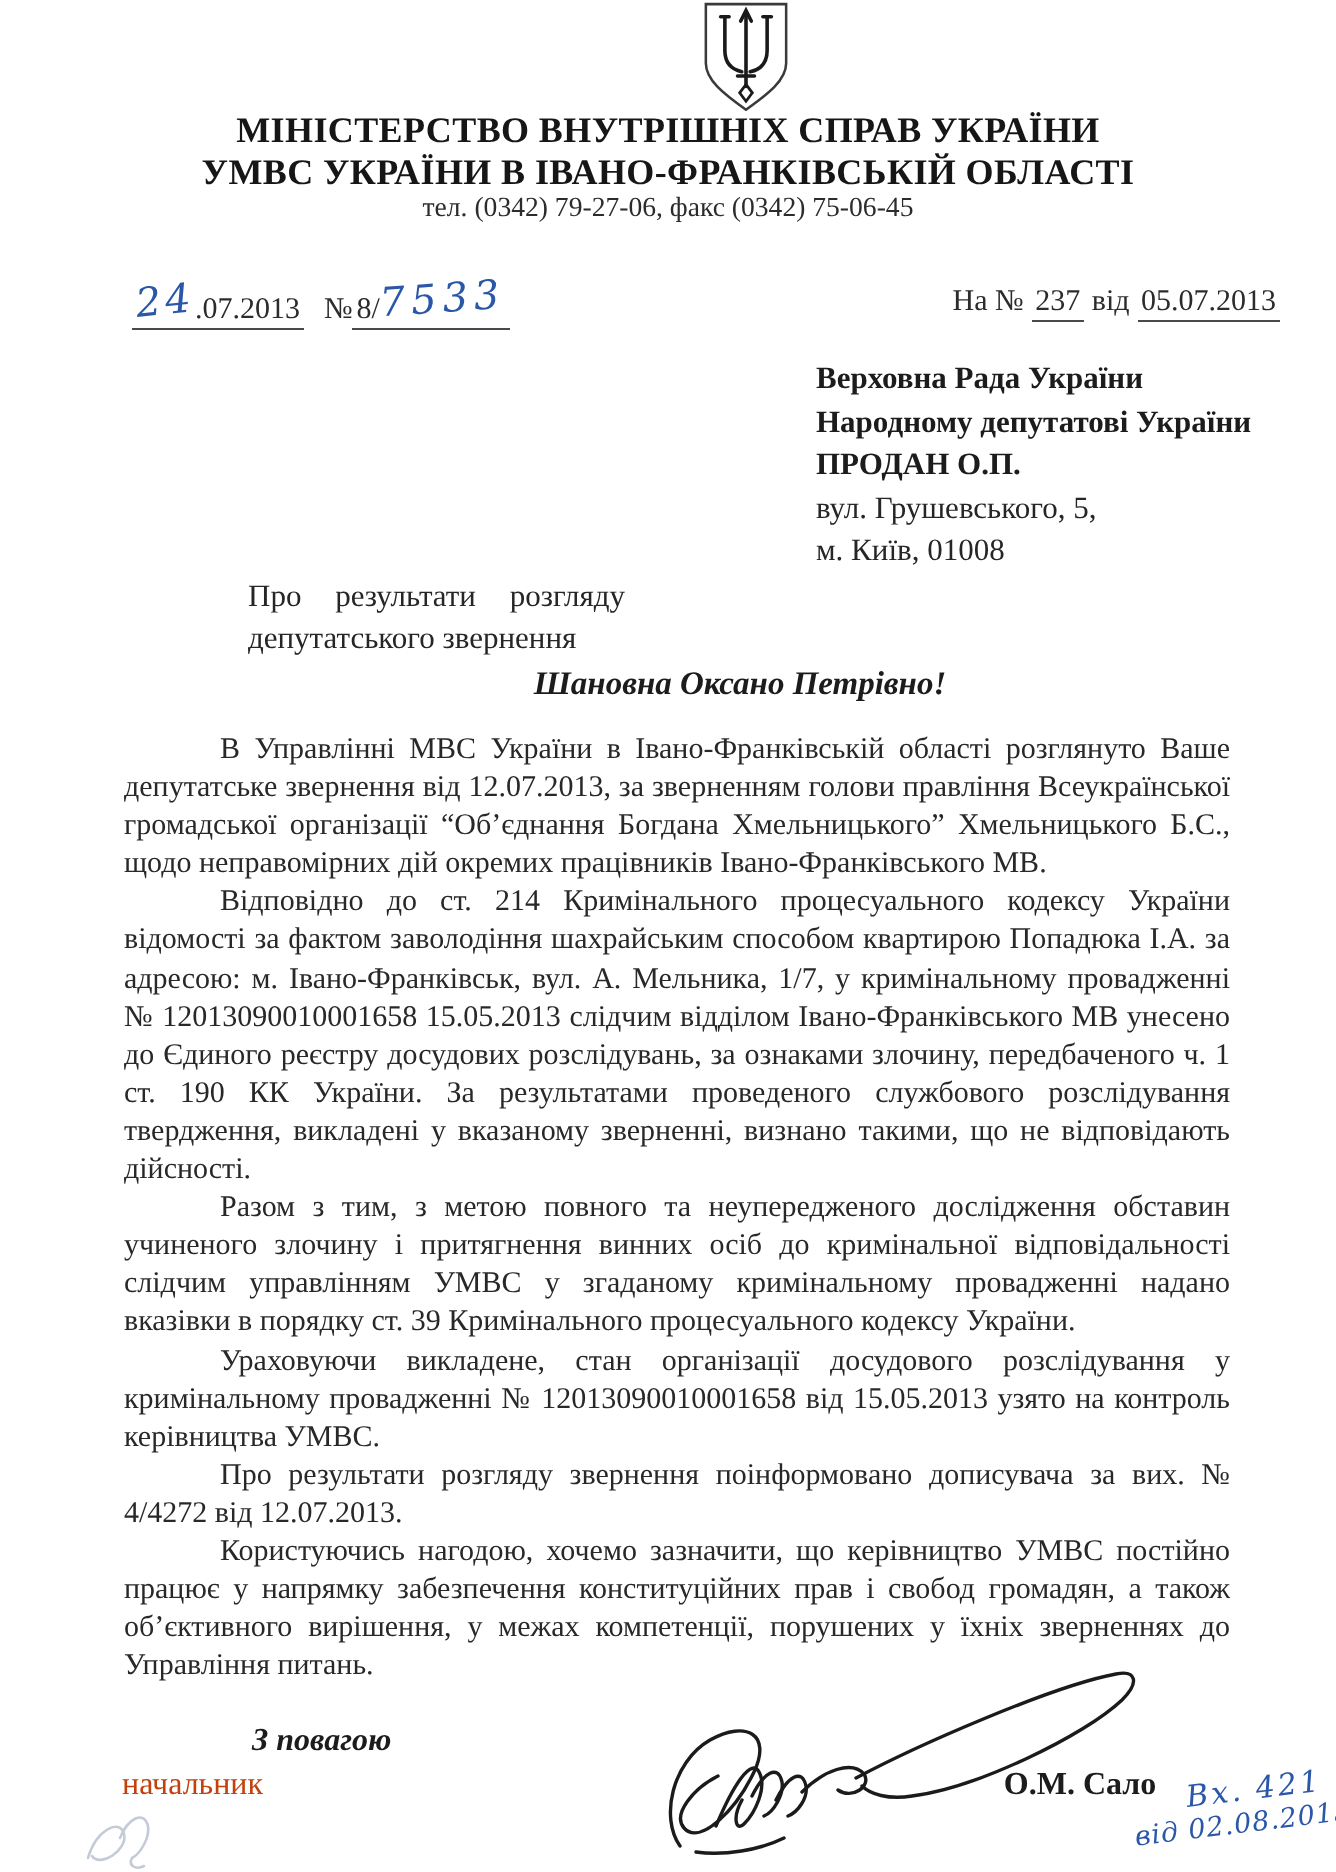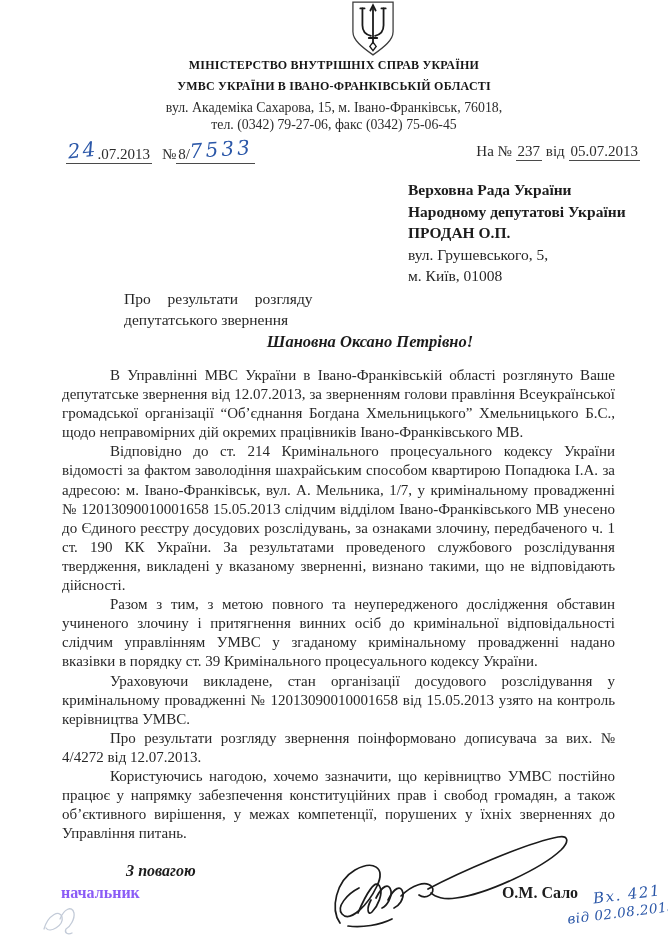--- a/index.html
+++ b/index.html
@@ -4,21 +4,21 @@
 <style>
   html,body{margin:0;padding:0;background:#e8e8e8;}
   .page{
     position:relative;width:668px;height:936px;background:#ffffff;
     font-family:"Liberation Serif",serif;color:#262626;overflow:hidden;
     margin:0 auto;box-shadow:0 0 4px rgba(0,0,0,.25);
   }
   
   .emblem{position:absolute;left:349px;top:1px;width:48px;height:56px;}
   .org-head{position:absolute;top:55px;left:0;width:668px;text-align:center;}
-  .org-line{font-weight:bold;font-size:12px;line-height:20.5px;color:#161616;letter-spacing:.2px;}
+  .org-line{font-weight:bold;font-size:18px;line-height:20.5px;color:#161616;letter-spacing:.2px;}
   .org-addr{font-size:13.8px;line-height:16.5px;color:#2c2c2c;margin-top:4px;}
   
   .ref-line{position:absolute;top:143px;left:66px;right:28px;display:flex;
             justify-content:space-between;font-size:15px;color:#2c2c2c;height:26px;}
   .ul{border-bottom:1px solid #4a4a4a;padding:0 2px 1px 2px;}
   .hw{font-family:"DejaVu Serif",serif;font-style:italic;color:#2b57a8;
       display:inline-block;font-size:20px;line-height:18px;}
   .hw-day{transform:rotate(-6deg) translateY(-2px);letter-spacing:2px;}
   .hw-num{transform:rotate(-4deg) translateY(-3px);letter-spacing:3px;}
   .ref-left .gap{display:inline-block;width:10px;}
@@ -29,21 +29,21 @@
   .subject{position:absolute;left:94px;top:288px;width:214px;font-size:15.5px;line-height:21px;margin-left:30px;}
   .subject .l1{word-spacing:13px;}
   .salutation{position:absolute;left:170px;top:332px;width:400px;text-align:center;
               font-weight:bold;font-style:italic;font-size:16.5px;color:#1c1c1c;}
   
   .body-text{position:absolute;left:62px;top:366px;width:553px;}
   .body-text p{margin:0;font-size:15px;line-height:19.1px;text-align:justify;
                text-indent:48px;color:#282828;}
   
   .regards{position:absolute;left:126px;top:862px;font-weight:bold;font-size:16px;color:#1c1c1c;font-style:italic;}
-  .position{position:absolute;left:61px;top:884px;font-weight:bold;font-size:16px;color:#8b5cf6;}
+  .position{position:absolute;left:61px;top:884px;font-weight:normal;font-size:16px;color:#c2410c;}
   .signer{position:absolute;left:440px;top:884px;width:200px;text-align:center;
           font-weight:bold;font-size:16px;color:#1c1c1c;}
   .signature{position:absolute;left:328px;top:833px;width:248px;height:102px;}
   
   .reg-note{position:absolute;left:566px;top:886px;width:130px;color:#2b57a8;
             font-family:"DejaVu Serif",serif;font-style:italic;
             transform:rotate(-7deg);line-height:17px;}
   .reg-note .n1{font-size:15px;letter-spacing:1.5px;margin-left:28px;}
   .reg-note .n2{font-size:13.5px;letter-spacing:.5px;white-space:nowrap;}
   
@@ -65,21 +65,20 @@
       <path d="M61,14 H69"></path>
       <path d="M37,70 H53"></path>
       <path d="M45,70 V80"></path>
       <path d="M45,78 L51,86 L45,94 L39,86 Z" stroke-width="2.6"></path>
     </g>
   </svg>
 
   <div class="org-head">
     <div class="org-line">МІНІСТЕРСТВО ВНУТРІШНІХ СПРАВ УКРАЇНИ</div>
     <div class="org-line">УМВС УКРАЇНИ В ІВАНО-ФРАНКІВСЬКІЙ ОБЛАСТІ</div>
-    <div class="org-addr">вул. Академіка Сахарова, 15, м. Івано-Франківськ, 76018,</div>
     <div class="org-addr" style="margin-top:0">тел. (0342) 79-27-06, факс (0342) 75-06-45</div>
   </div>
 
   <div class="ref-line">
     <div class="ref-left">
       <span class="ul"><span class="hw hw-day">24</span><span>.07.2013</span></span><span class="gap"></span><span>№</span><span class="ul"><span>8/</span><span class="hw hw-num">7533</span></span>
     </div>
     <div class="ref-right">
       <span>На №</span>
       <span class="ul">237</span>

